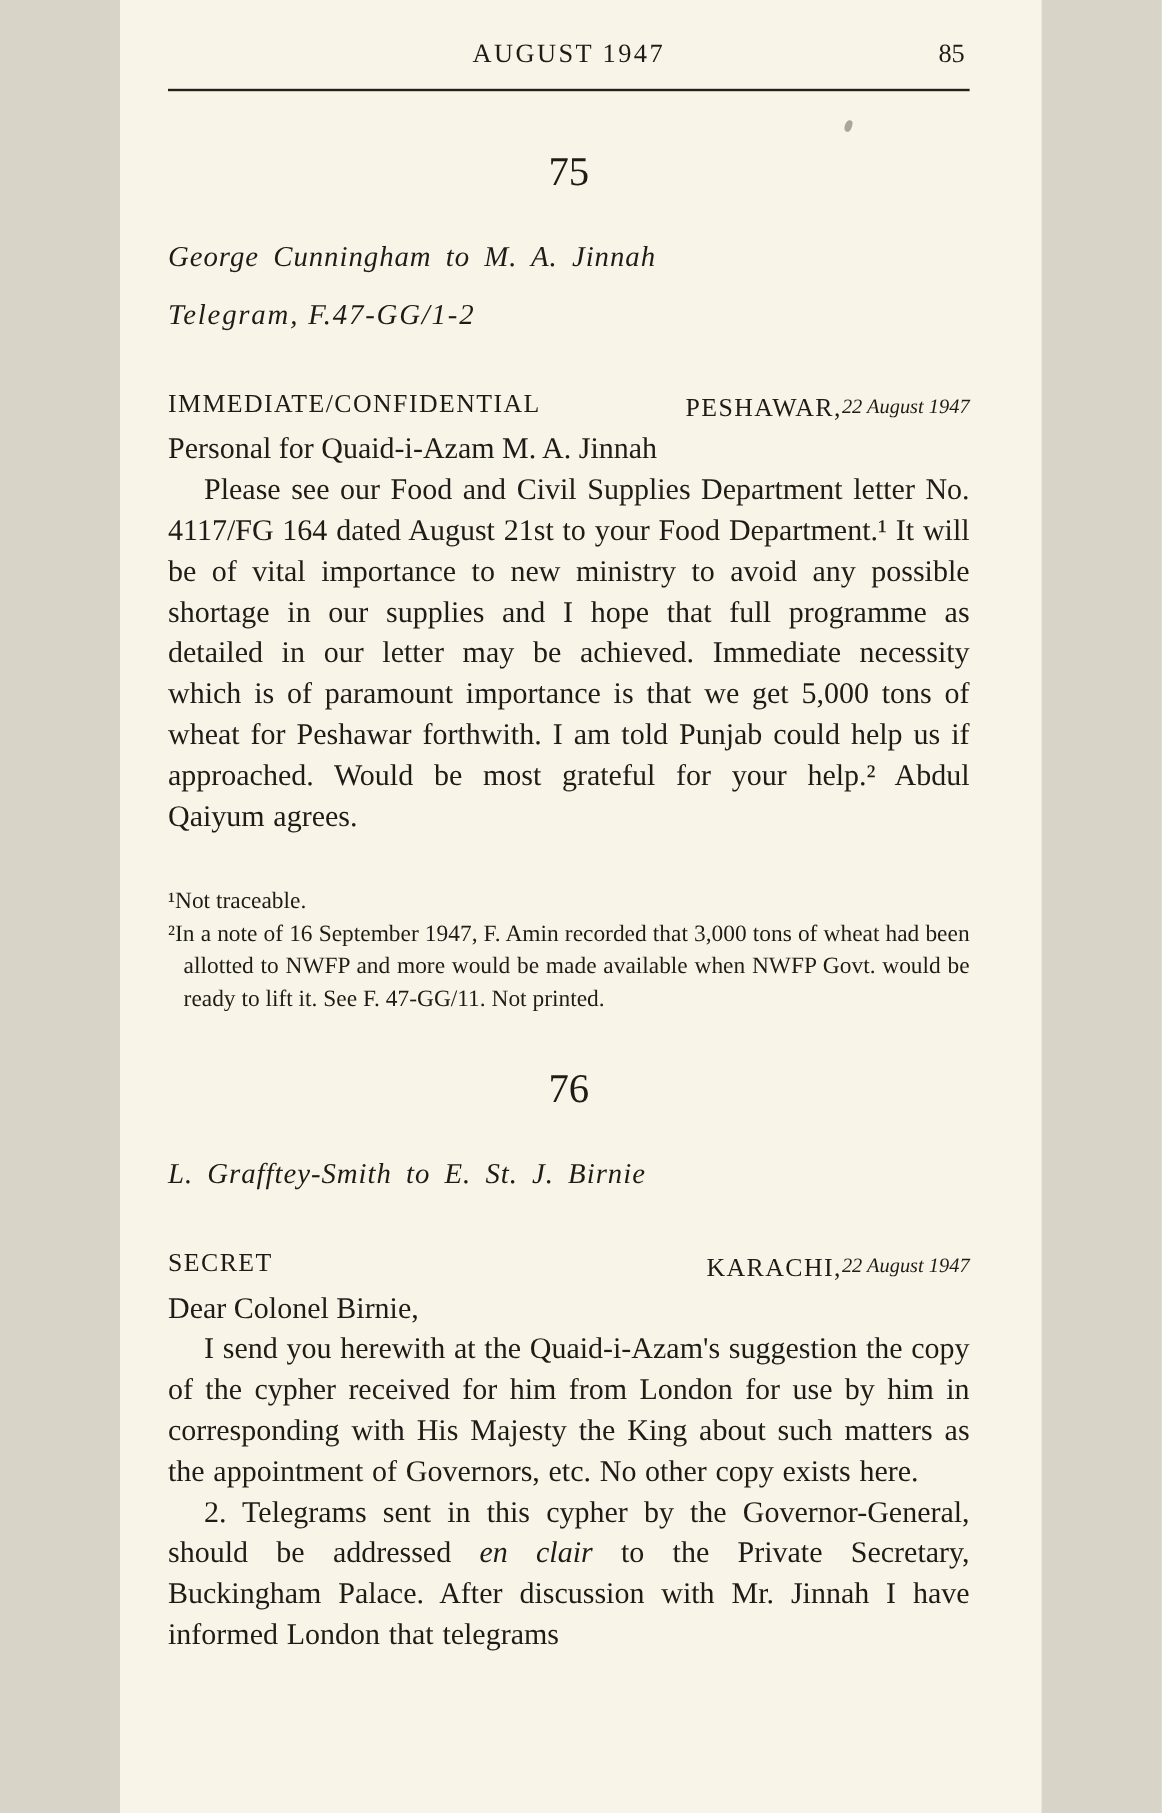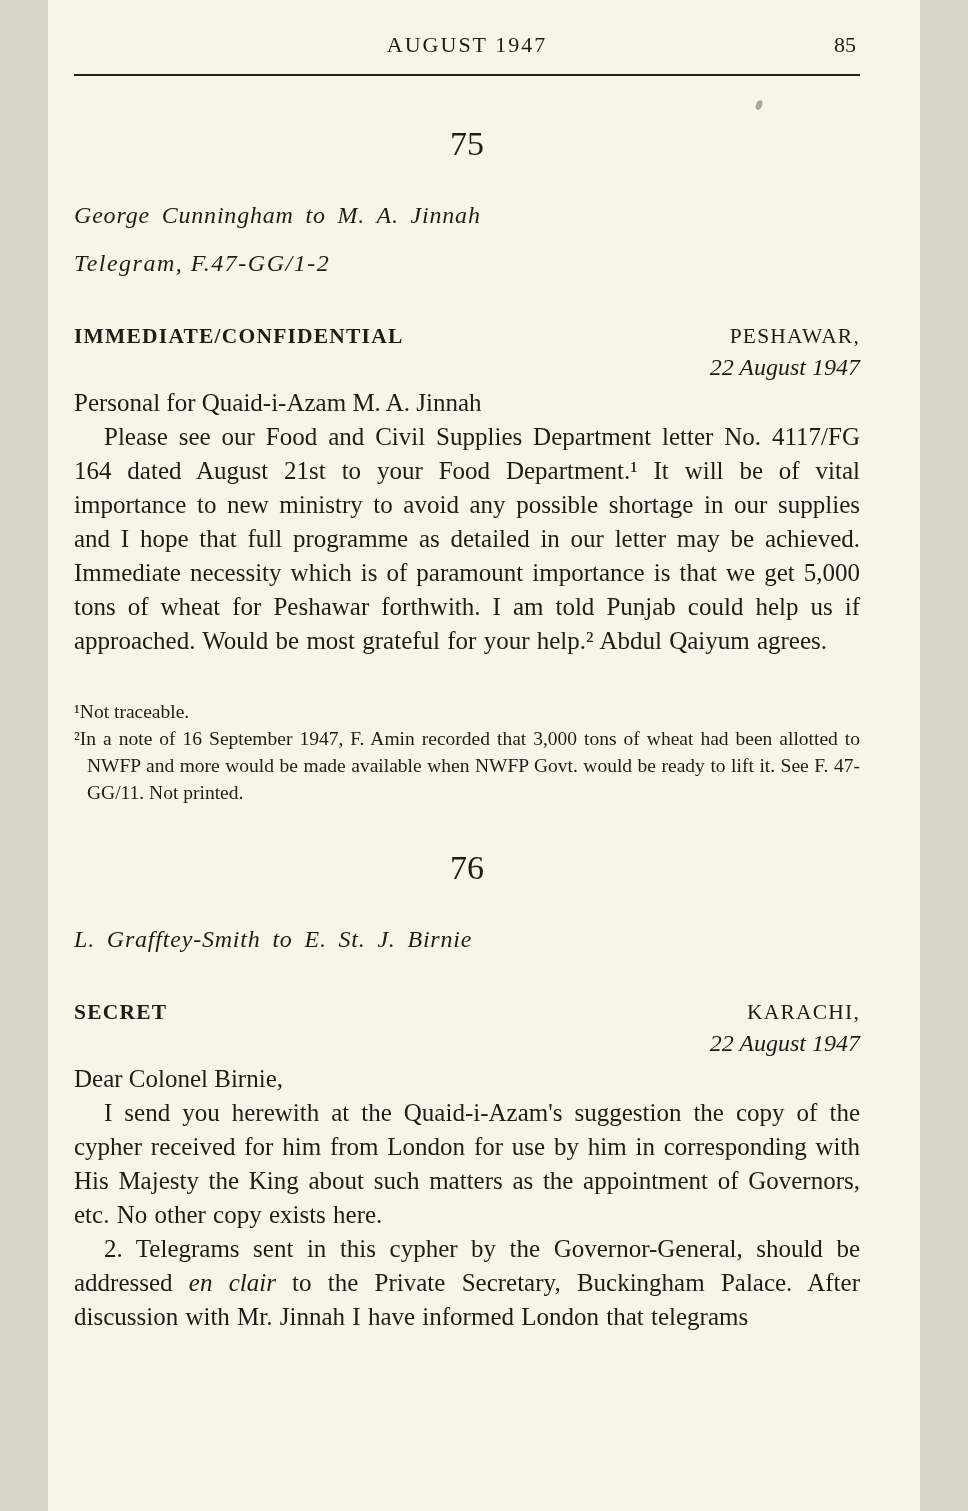--- a/index.html
+++ b/index.html
@@ -1,25 +1,25 @@
 <!DOCTYPE html>
 <html><head>
 <meta charset="utf-8">
 <style>
   html, body { margin: 0; padding: 0; background: #d8d4c8; }
   .page {
     position: relative;
-    width: 872px;
+    width: 768px;
     height: 1511px;
     margin: 0 auto;
     background: #f8f4e8;
     color: #1f1c17;
     font-family: "Liberation Serif", "DejaVu Serif", serif;
     box-sizing: border-box;
-    padding: 30px 60px 0 26px;
+    padding: 30px 60px 0 40px;
     overflow: hidden;
   }
 
   
   .page-header {
     position: relative;
     height: 30px;
     font-size: 22px;
     line-height: 30px;
   }
@@ -78,35 +78,34 @@
   .meta-row {
     margin-top: 44px;
     display: flex;
     justify-content: space-between;
     align-items: flex-start;
   }
   .classification {
     font-size: 21.5px;
     letter-spacing: 1.2px;
     line-height: 28px;
-    font-weight: bold;
   }
   .place-date {
     display: inline-flex;
-    flex-direction: column;
+    flex-direction: row;
     align-items: flex-end;
   }
   .place {
     font-size: 21.5px;
     letter-spacing: 1.2px;
     line-height: 28px;
   }
   .date {
     font-style: italic;
-    font-size: 24px;
+    font-size: 17px;
     line-height: 30px;
     margin-top: 2px;
   }
   .salutation {
     margin: 4px 0 0 0;
     font-size: 25px;
     line-height: 34px;
   }
   .body-par {
     margin: 0;

